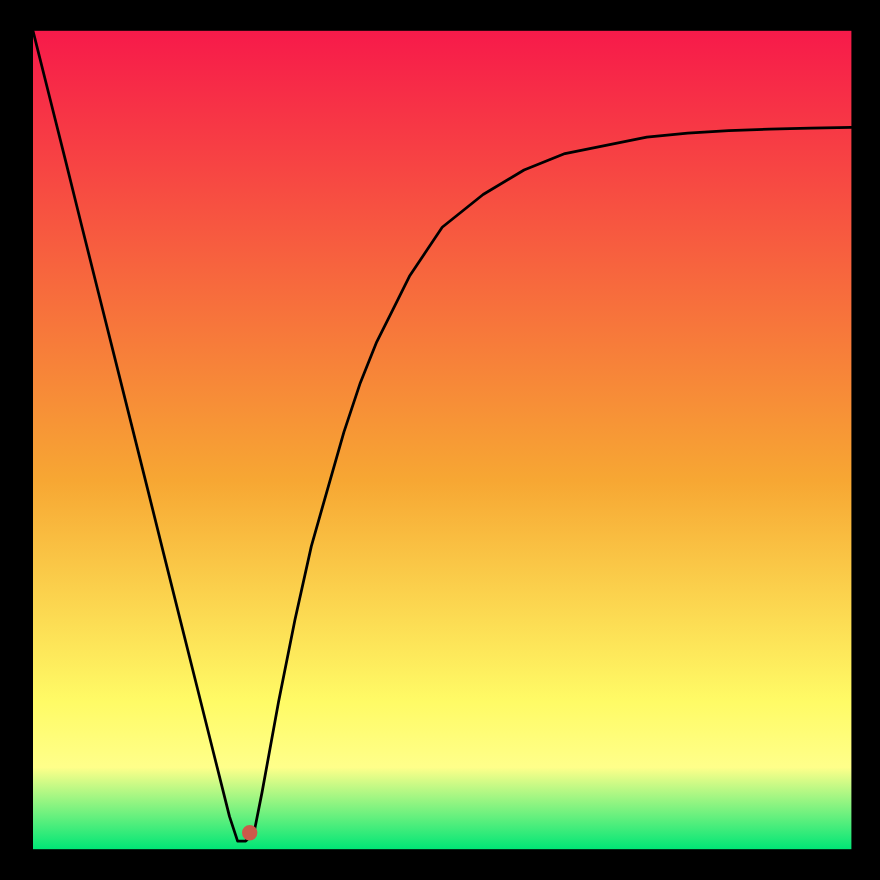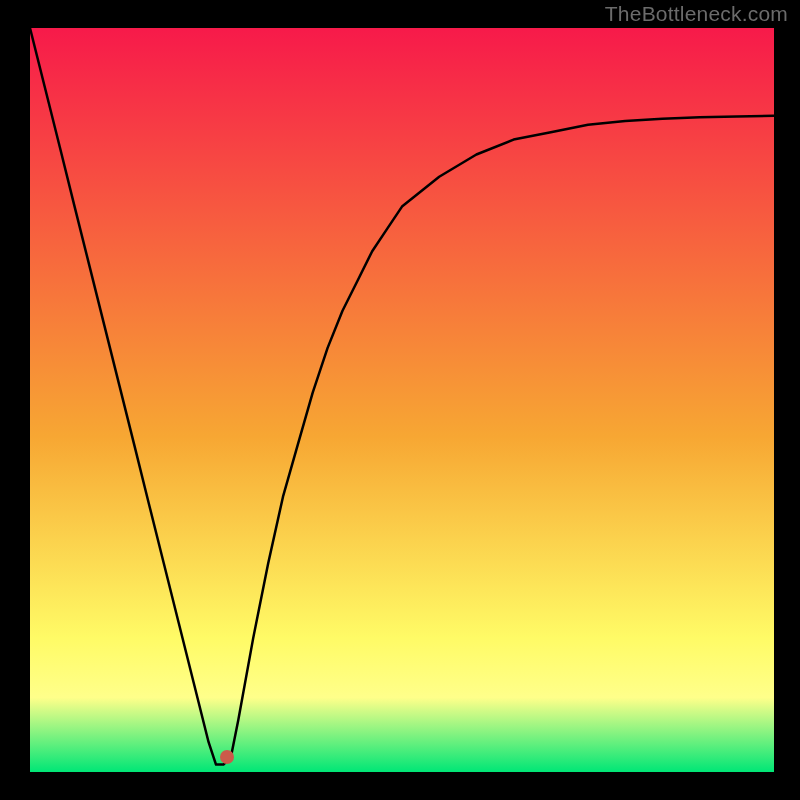--- a/index.html
+++ b/index.html
@@ -42,19 +42,18 @@
     width: 14px;
     height: 14px;
     border-radius: 50%;
     transform: translate(-50%, -50%);
   }
 </style>
 </head>
 <body>
 
 <div class="frame">
-  <div class="watermark">TheBottleneck.com</div>
   <div class="plot-area" id="plot" style="left: 30px; top: 28px; width: 744px; height: 744px; background: linear-gradient(rgb(247, 26, 74) 0%, rgb(247, 167, 51) 55%, rgb(255, 251, 102) 82%, rgb(255, 255, 138) 90%, rgb(0, 230, 118) 100%);"></div>
   <svg class="curve" id="curve-svg" width="800" height="800">
       <path d="M 30.0 28.0 L 44.9 87.5 L 59.8 147.0 L 74.6 206.6 L 89.5 266.1 L 104.4 325.6 L 119.3 385.1 L 134.2 444.6 L 149.0 504.2 L 163.9 563.7 L 178.8 623.2 L 193.7 682.7 L 208.6 742.2 L 216.0 764.6 L 223.4 764.6 L 230.9 757.1 L 238.3 719.9 L 253.2 638.1 L 268.1 563.7 L 283.0 496.7 L 297.8 444.6 L 312.7 392.6 L 327.6 347.9 L 342.5 310.7 L 357.4 281.0 L 372.2 251.2 L 387.1 228.9 L 402.0 206.6 L 439.2 176.8 L 476.4 154.5 L 513.6 139.6 L 550.8 132.2 L 588.0 124.7 L 625.2 121.0 L 662.4 118.8 L 699.6 117.3 L 736.8 116.5 L 774.0 115.8" fill="none" stroke="#000000" stroke-width="2.5" stroke-linejoin="round" stroke-linecap="round"></path>
     </svg>
   <div class="marker" id="marker" style="left: 227.16px; top: 757.12px; width: 14px; height: 14px; background: rgb(204, 90, 74);"></div>
 </div>
 
 </body></html>

